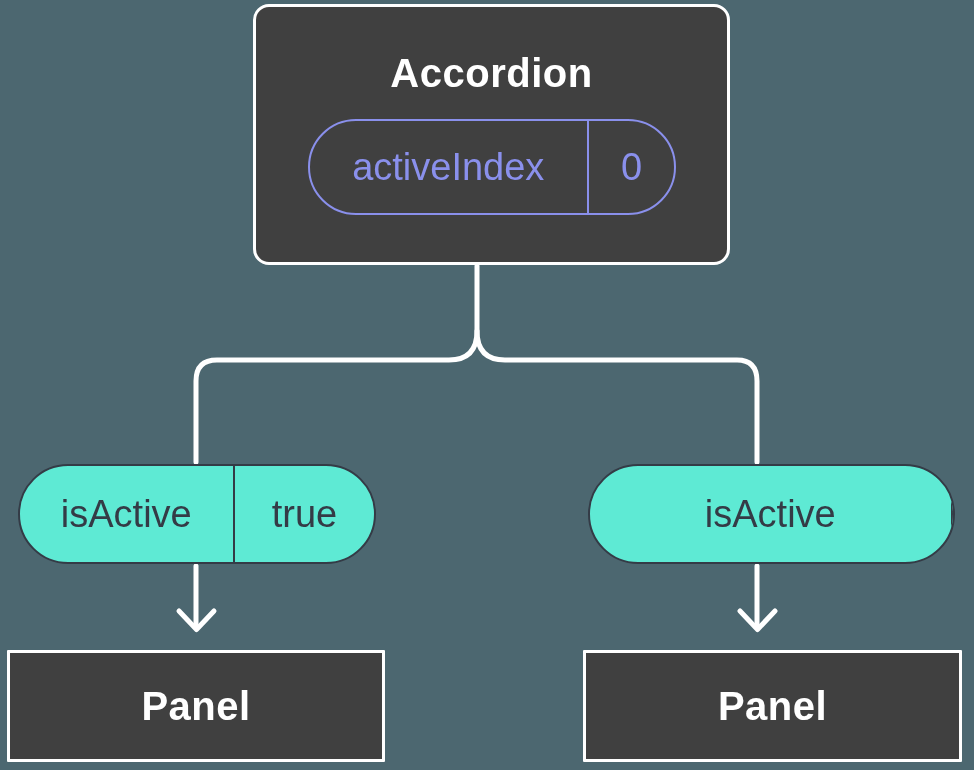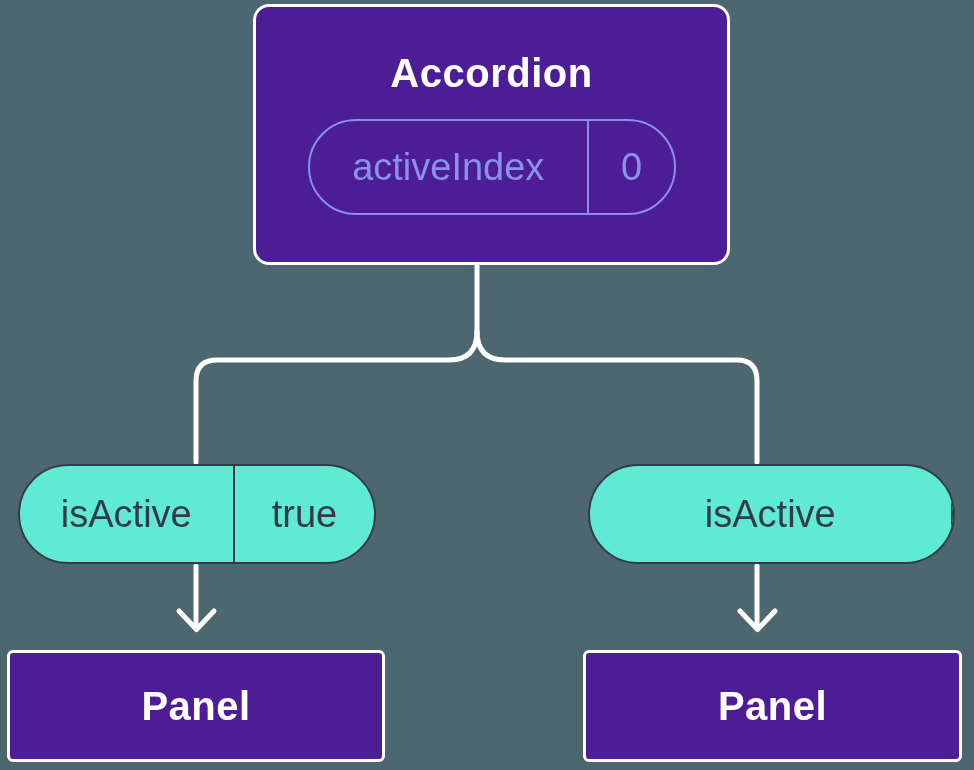--- a/index.html
+++ b/index.html
@@ -25,21 +25,21 @@
   .connectors path {
     fill: none;
     stroke: #FFFFFF;
     stroke-width: 5;
     stroke-linecap: round;
     stroke-linejoin: round;
   }
 
   .node {
     position: absolute;
-    background: #4c1d95;
+    background: #404040;
     border: 3px solid #FFFFFF;
   }
 
   .root-node {
     left: 253px; top: 4px;
     width: 477px; height: 261px;
     border-radius: 16px;
   }
   .root-title {
     margin-top: 44px;
@@ -87,21 +87,21 @@
   }
   .prop-pill .divider { background: #343B46; }
   .prop-pill-left { left: 18px; width: 358px; }
   .prop-pill-left .seg-value { width: 139px; }
   .prop-pill-right { left: 588px; width: 367px; }
   .prop-pill-right .seg-value { width: 148px; }
 
   .panel-node {
     top: 650px;
     height: 112px;
-    border-radius: 6px;
+    border-radius: 1px;
     display: flex;
     align-items: center;
     justify-content: center;
     font-size: 40px;
     font-weight: 600;
     color: #FFFFFF;
     letter-spacing: 0.5px;
   }
   .panel-node-left  { left: 7px;   width: 378px; }
   .panel-node-right { left: 583px; width: 379px; }

